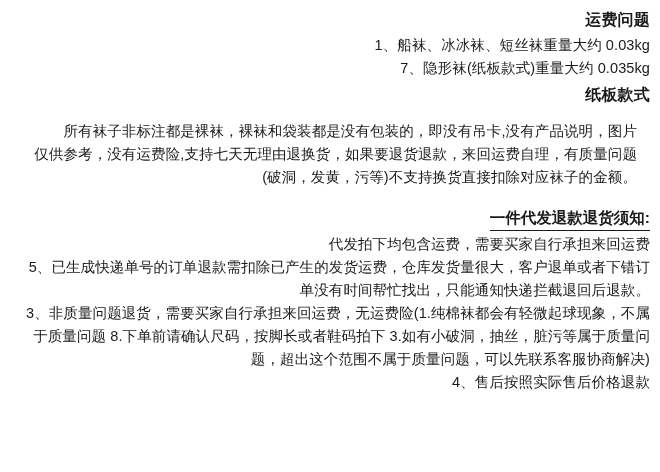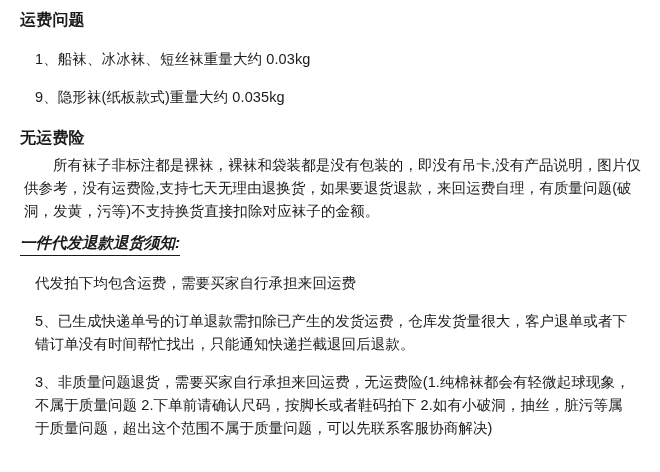--- a/index.html
+++ b/index.html
@@ -13,80 +13,82 @@
     font-family: "Liberation Sans", "DejaVu Sans", sans-serif;
     color: #1a1a1a;
     overflow: hidden;
   }
   .page {
     width: 660px;
     height: 472px;
     box-sizing: border-box;
     padding: 8px 10px 0 20px;
     position: relative;
+    text-align: right;
   }
   .section-title {
     font-size: 16px;
     font-weight: bold;
     line-height: 1.55;
     margin: 0 0 1px 0;
     letter-spacing: 0.2px;
   }
   .line {
     font-size: 14.5px;
     line-height: 1.58;
-    margin: 15px;
+    margin: 0;
     letter-spacing: 0.1px;
   }
   .para {
     font-size: 14.5px;
     line-height: 1.58;
-    margin: 4px;
+    margin: 13px;
     letter-spacing: 0.1px;
   }
   .indent {
     text-indent: 2em;
   }
   .block {
     margin-bottom: 1px;
   }
   .gap-sm { height: 2px; }
   .title-underlined {
     font-size: 15.5px;
     font-weight: bold;
     line-height: 1.55;
     margin: 0;
     display: inline-block;
     border-bottom: 1px solid #1a1a1a;
     padding-bottom: 0px;
   }
-  .title-wrap { margin: 2px 0 16px 0; font-style: italic; }
+  .title-wrap { margin: 2px 0 2px 0; }
 </style>
 </head>
 <body>
 
 <div class="page">
 
   <div class="block">
     <div class="section-title">运费问题</div>
     <p class="line">1、船袜、冰冰袜、短丝袜重量大约 0.03kg</p>
-    <p class="line">9、隐形袜(纸板款式)重量大约 0.035kg</p>
+    <p class="line">7、隐形袜(纸板款式)重量大约 0.035kg</p>
   </div>
 
   <div class="gap-sm"></div>
 
   <div class="block">
-    <div class="section-title">无运费险</div>
+    <div class="section-title">纸板款式</div>
     <p class="para indent">所有袜子非标注都是裸袜，裸袜和袋装都是没有包装的，即没有吊卡,没有产品说明，图片仅供参考，没有运费险,支持七天无理由退换货，如果要退货退款，来回运费自理，有质量问题(破洞，发黄，污等)不支持换货直接扣除对应袜子的金额。</p>
   </div>
 
   <div class="gap-sm"></div>
 
   <div class="block">
     <div class="title-wrap">
       <span class="title-underlined">一件代发退款退货须知:</span>
     </div>
     <p class="line">代发拍下均包含运费，需要买家自行承担来回运费</p>
     <p class="line">5、已生成快递单号的订单退款需扣除已产生的发货运费，仓库发货量很大，客户退单或者下错订单没有时间帮忙找出，只能通知快递拦截退回后退款。</p>
-    <p class="line">3、非质量问题退货，需要买家自行承担来回运费，无运费险(1.纯棉袜都会有轻微起球现象，不属于质量问题 2.下单前请确认尺码，按脚长或者鞋码拍下 2.如有小破洞，抽丝，脏污等属于质量问题，超出这个范围不属于质量问题，可以先联系客服协商解决)</p>
+    <p class="line">3、非质量问题退货，需要买家自行承担来回运费，无运费险(1.纯棉袜都会有轻微起球现象，不属于质量问题 8.下单前请确认尺码，按脚长或者鞋码拍下 3.如有小破洞，抽丝，脏污等属于质量问题，超出这个范围不属于质量问题，可以先联系客服协商解决)</p>
+    <p class="line">4、售后按照实际售后价格退款</p>
   </div>
 
 </div>
 
 </body></html>

